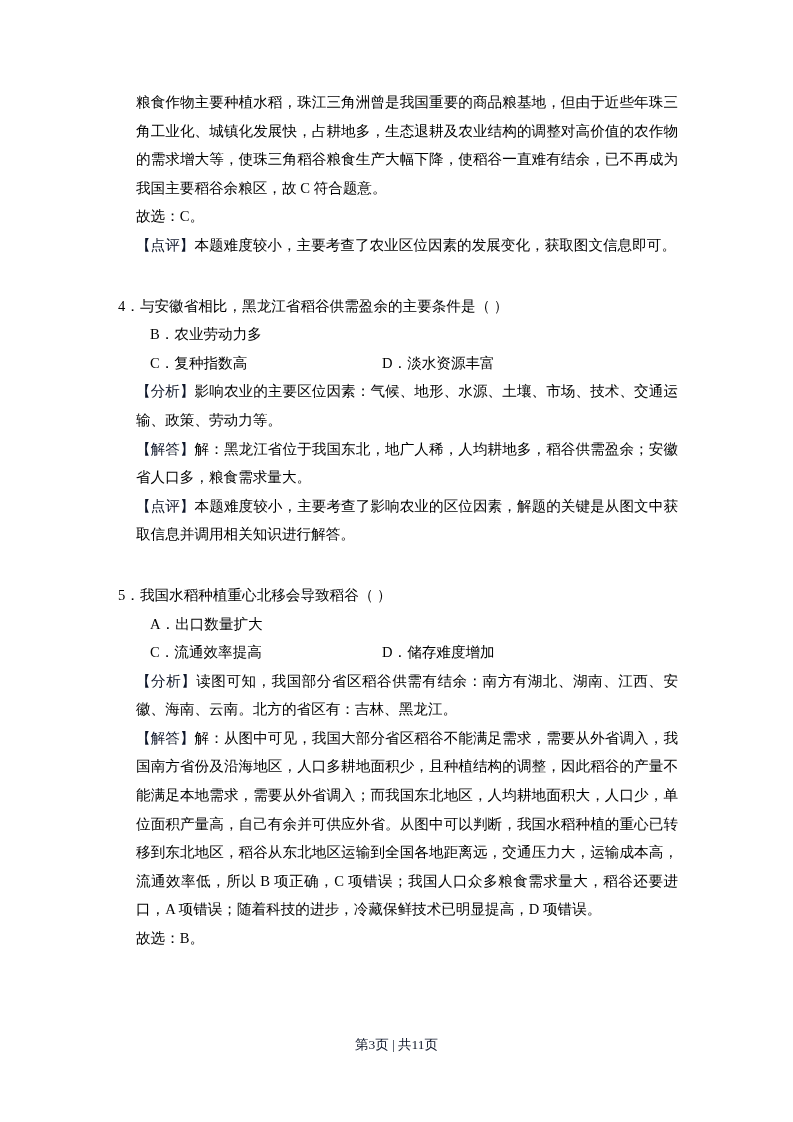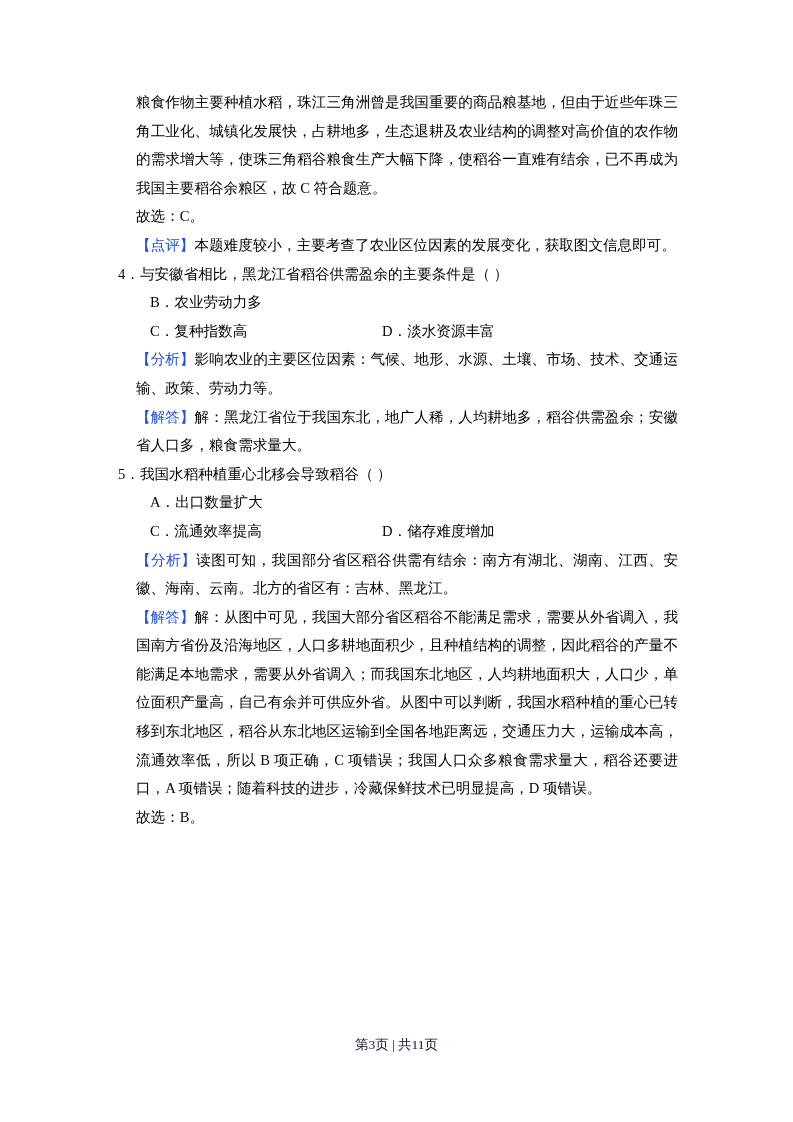--- a/index.html
+++ b/index.html
@@ -33,23 +33,24 @@
     margin: 0;
   }
   .indent1 {
     padding-left: 18px;
   }
   .indent2 {
     padding-left: 18px;
   }
   .qnum {
     padding-left: 0px;
+    margin-top: 32px;
   }
   .tag {
-    color: #1d4ed8;
+    color: #0f172a;
   }
   .options {
     display: flex;
     padding-left: 32px;
     font-size: 14.6px;
     line-height: 28.6px;
   }
   .optA, .optC {
     width: 232px;
     flex: 0 0 232px;
@@ -87,20 +88,21 @@
       <p class="para qnum"><span>4．</span><span>与安徽省相比，黑龙江省稻谷供需盈余的主要条件是（      ）</span></p>
       <div class="options">
         <span class="optB">B．农业劳动力多</span>
       </div>
       <div class="options">
         <span class="optC">C．复种指数高</span>
         <span class="optD">D．淡水资源丰富</span>
       </div>
       <p class="para indent2"><span class="tag">【分析】</span><span>影响农业的主要区位因素：气候、地形、水源、土壤、市场、技术、交通运输、政策、劳动力等。</span></p>
       <p class="para indent2"><span class="tag">【解答】</span><span>解：黑龙江省位于我国东北，地广人稀，人均耕地多，稻谷供需盈余；安徽省人口多，粮食需求量大。</span></p>
+      <p class="para indent2"><span class="tag">【点评】</span><span>本题难度较小，主要考查了影响农业的区位因素，解题的关键是从图文中获取信息并调用相关知识进行解答。</span></p>
     </div>
 
     <div class="block">
       <p class="para qnum"><span>5．</span><span>我国水稻种植重心北移会导致稻谷（      ）</span></p>
       <div class="options">
         <span class="optA">A．出口数量扩大</span>
       </div>
       <div class="options">
         <span class="optC">C．流通效率提高</span>
         <span class="optD">D．储存难度增加</span>

